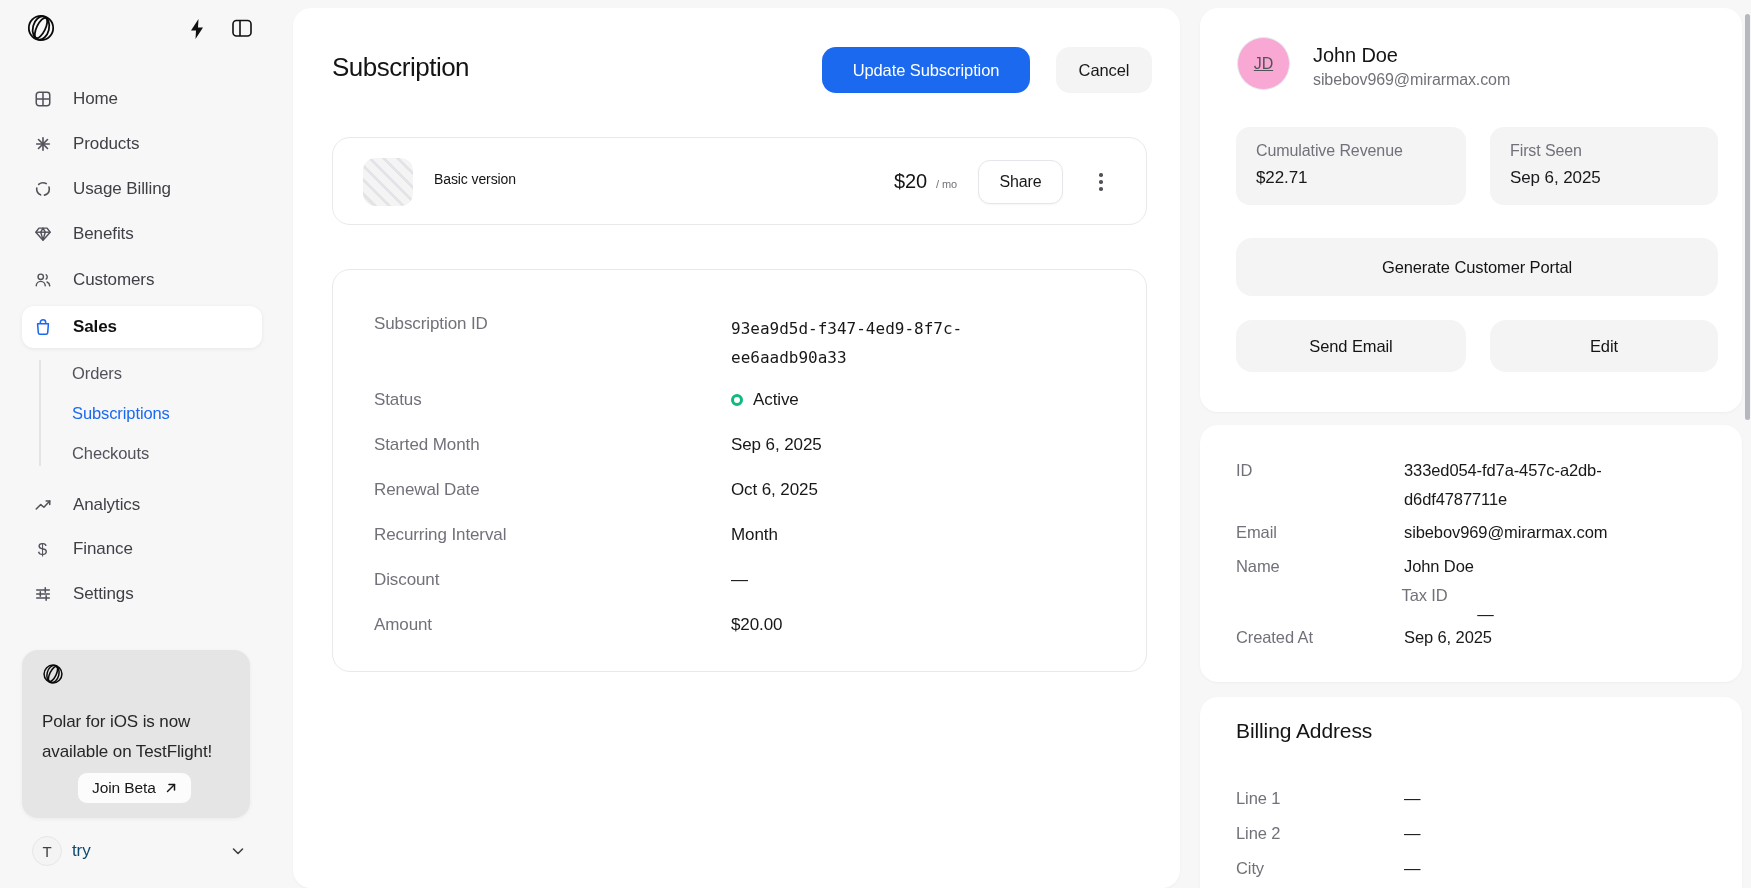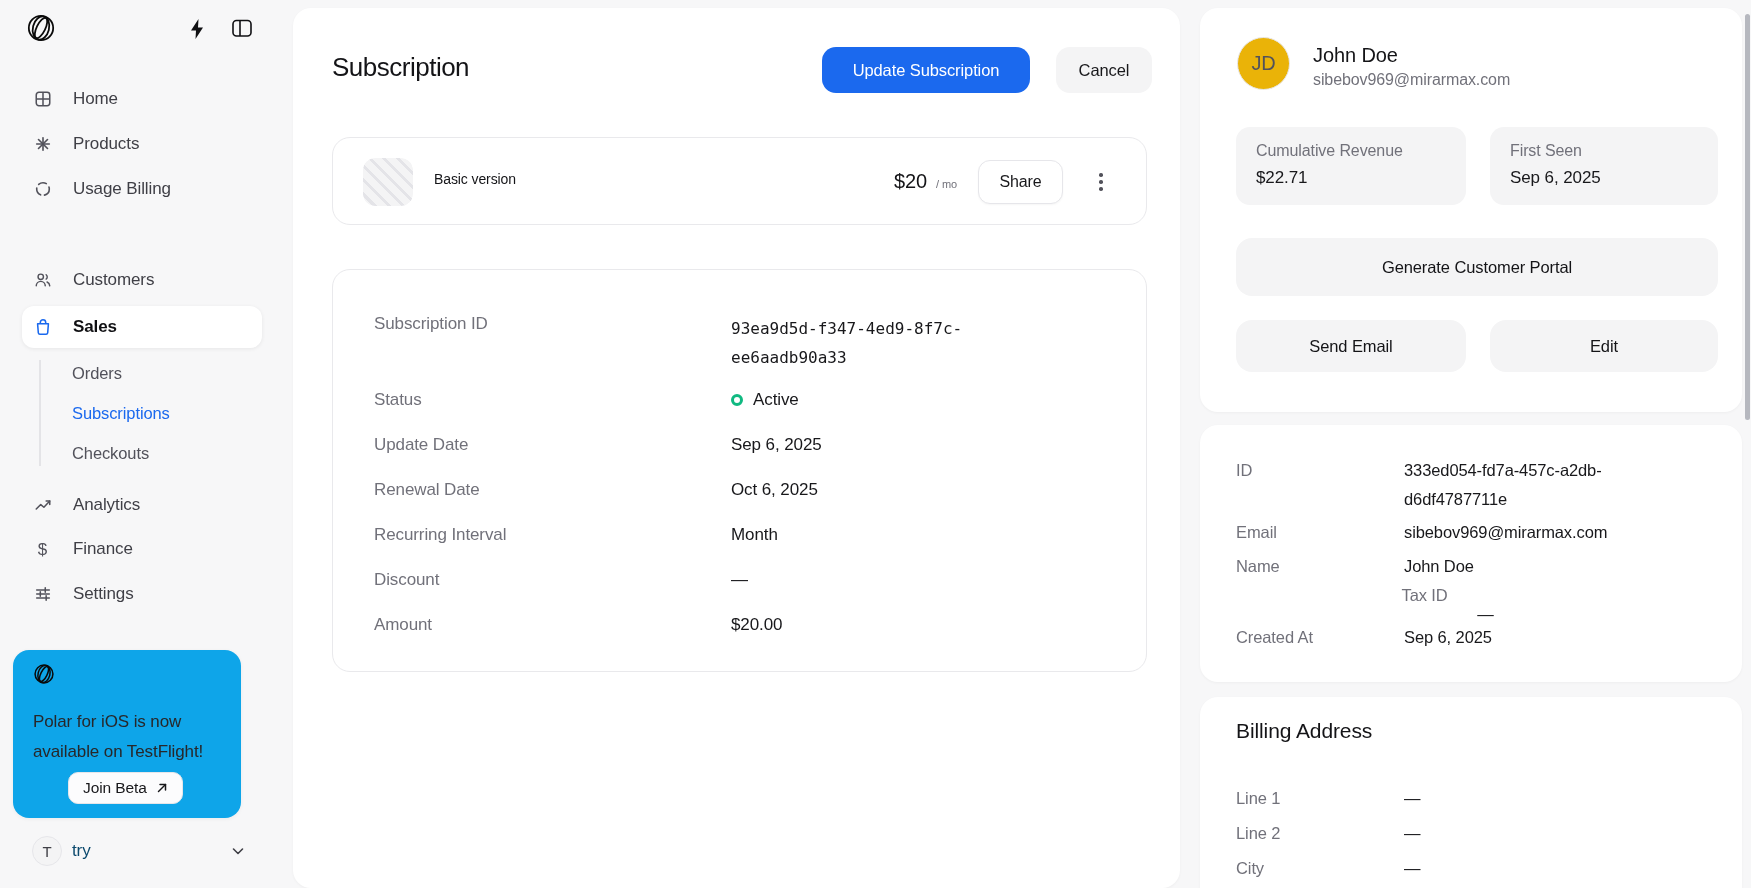--- a/index.html
+++ b/index.html
@@ -27,22 +27,22 @@
   .nav-row.active {
     background:#ffffff; height:42px; font-weight:600; color:#101013;
     box-shadow:0 1px 4px rgba(0,0,0,0.07);
   }
   .sub-row { position:absolute; left:72px; height:30px; display:flex; align-items:center; font-size:16.5px; color:#52525b; cursor:pointer; }
   .sub-row.active { color:#1b69ee; font-weight:500; }
   .sub-line { position:absolute; left:39px; top:360px; width:1.5px; height:106px; background:#e4e4e7; }
   .dollar-glyph { font-size:17px; color:#52525b; line-height:1; }
 
   #banner {
-    position:absolute; left:13px; top:650px; width:228px; height:168px;
-    background:#0ea5e9; border-radius:16px; box-shadow:0 1px 4px rgba(0,0,0,0.05);
+    position:absolute; left:22px; top:650px; width:228px; height:168px;
+    background:#e5e5e5; border-radius:16px; box-shadow:0 1px 4px rgba(0,0,0,0.05);
     padding:13px 20px;
   }
   #banner .b-text { margin-top:22px; font-size:17px; line-height:30px; color:#27272a; }
   .join-btn {
     position:absolute; left:15px; top:122px; height:32px;
     display:inline-flex; align-items:center; gap:9px; padding:0 14px;
     background:#fcfcfd; border:1px solid #e6e6ea; border-radius:10px;
     font-size:15.5px; color:#18181b; cursor:pointer;margin-left:40px;
   }
   #account { position:absolute; left:32px; top:834px; width:228px; height:34px; display:flex; align-items:center; cursor:pointer; }
@@ -89,22 +89,22 @@
   .d-value { font-size:17px; color:#18181b; }
   .mono-val { font-family:"DejaVu Sans Mono","Liberation Mono",monospace; font-size:16px; width:245px; line-height:29px; letter-spacing:0; }
   .status-cell { display:flex; align-items:center; gap:10px; }
   .status-ring { width:12px; height:12px; border-radius:50%; border:3.5px solid #10b981; background:#fff; }
 
   
   .r-card { position:absolute; left:1200px; width:542px; background:#fff; border-radius:18px; box-shadow:0 1px 3px rgba(0,0,0,0.04); }
   #cust-card { top:8px; height:404px; }
   .cust-avatar {
     position:absolute; left:37px; top:29px; width:53px; height:53px; border-radius:50%;
-    background:#eab308; border:1px solid #e8e8ec; display:flex; align-items:center; justify-content:center;
-    font-size:20px; color:#52525b;
+    background:#f9a8d4; border:1px solid #e8e8ec; display:flex; align-items:center; justify-content:center;
+    font-size:16px; color:#52525b;text-decoration:underline;
   }
   .cust-name { position:absolute; left:113px; top:36px; font-size:20px; font-weight:500; color:#141417; }
   .cust-email { position:absolute; left:113px; top:63px; font-size:16px; color:#71717a; }
   .stat-box { position:absolute; top:119px; height:78px; background:#f4f4f5; border-radius:14px; padding:15px 20px; }
   .stat-label { font-size:16px; color:#71717a; }
   .stat-value { font-size:17px; color:#18181b; margin-top:8px; }
   .r-btn { position:absolute; background:#f4f4f5; border-radius:16px; display:flex; align-items:center; justify-content:center; font-size:16.5px; font-weight:500; color:#141417; cursor:pointer; }
 
   #info-card { top:425px; height:257px; padding:31px 24px 0 36px; }
   .i-row { display:flex; align-items:center; height:28px; }
@@ -164,20 +164,30 @@
     <span>Home</span>
   </div>
   <div class="nav-row" style="top:173px;">
     <span class="nav-ic">
       <svg width="18" height="18" viewBox="0 0 20 20" fill="none" stroke="#52525b" stroke-width="1.8" stroke-linecap="round">
         <circle cx="10" cy="10" r="7" stroke-dasharray="9 4.5"></circle>
       </svg>
     </span>
     <span>Usage Billing</span>
   </div>
+  <div class="nav-row" style="top:218px;">
+    <span class="nav-ic">
+      <svg width="18" height="18" viewBox="0 0 20 20" fill="none" stroke="#52525b" stroke-width="1.6" stroke-linejoin="round">
+        <path d="M5.5 3.5h9L18 8l-8 9L2 8z"></path>
+          <path d="M2 8h16"></path>
+          <path d="M7.5 8 10 16.5 12.5 8 10 3.5z"></path>
+      </svg>
+    </span>
+    <span>Benefits</span>
+  </div>
   <div class="nav-row" style="top:264px;">
     <span class="nav-ic">
       <svg width="18" height="18" viewBox="0 0 20 20" fill="none" stroke="#52525b" stroke-width="1.6" stroke-linecap="round">
         <circle cx="7.5" cy="6.5" r="3"></circle>
           <path d="M2.5 16.5a5 5 0 0 1 10 0"></path>
         <path d="M13.5 4.2a3 3 0 0 1 0 4.8"></path>
           <path d="M14.5 12.2a5 5 0 0 1 3 4.3"></path>
       </svg>
     </span>
     <span>Customers</span>
@@ -290,21 +300,21 @@
       <span class="d-value mono-val">93ea9d5d-f347-4ed9-8f7c-ee6aadb90a33</span>
     </div>
     <div class="d-row second">
       <span class="d-label">Status</span>
       <span class="d-value status-cell">
         <span class="status-ring"></span>
         <span>Active</span>
       </span>
     </div>
     <div class="d-row">
-      <span class="d-label">Update Date</span>
+      <span class="d-label">Started Month</span>
       <span class="d-value">Sep 6, 2025</span>
     </div>
     <div class="d-row">
       <span class="d-label">Renewal Date</span>
       <span class="d-value">Oct 6, 2025</span>
     </div>
     <div class="d-row">
       <span class="d-label">Recurring Interval</span>
       <span class="d-value">Month</span>
     </div>

